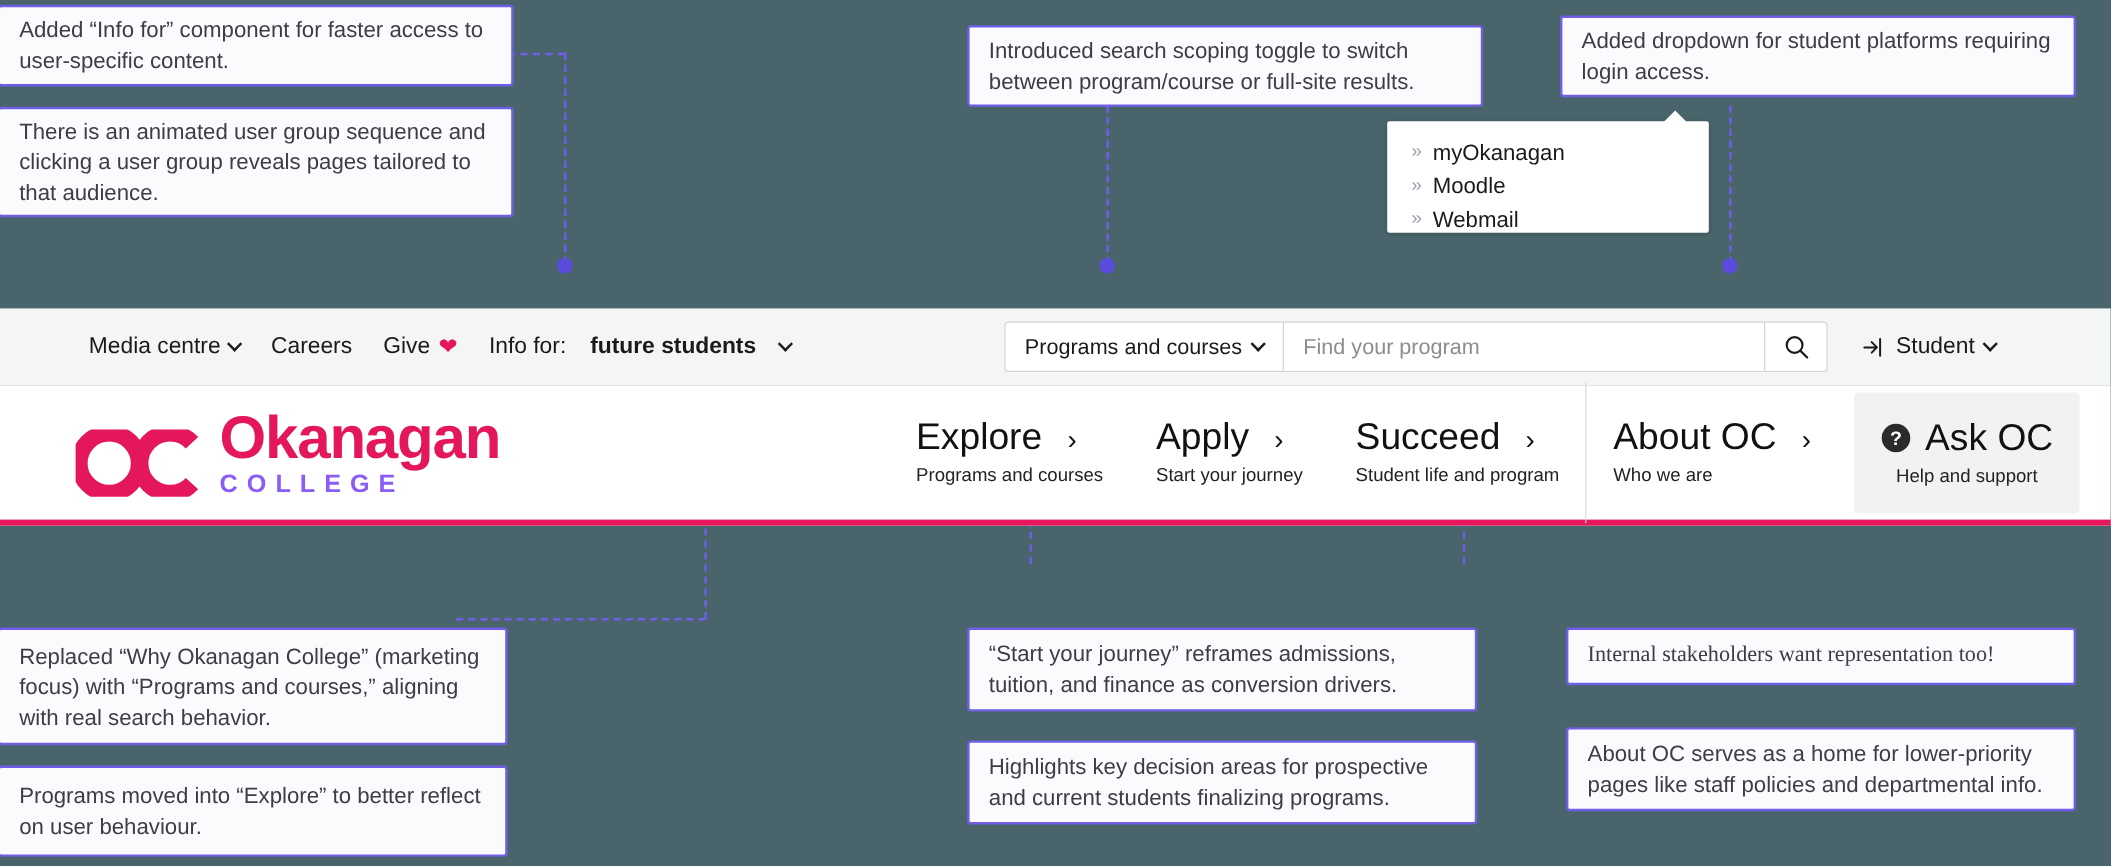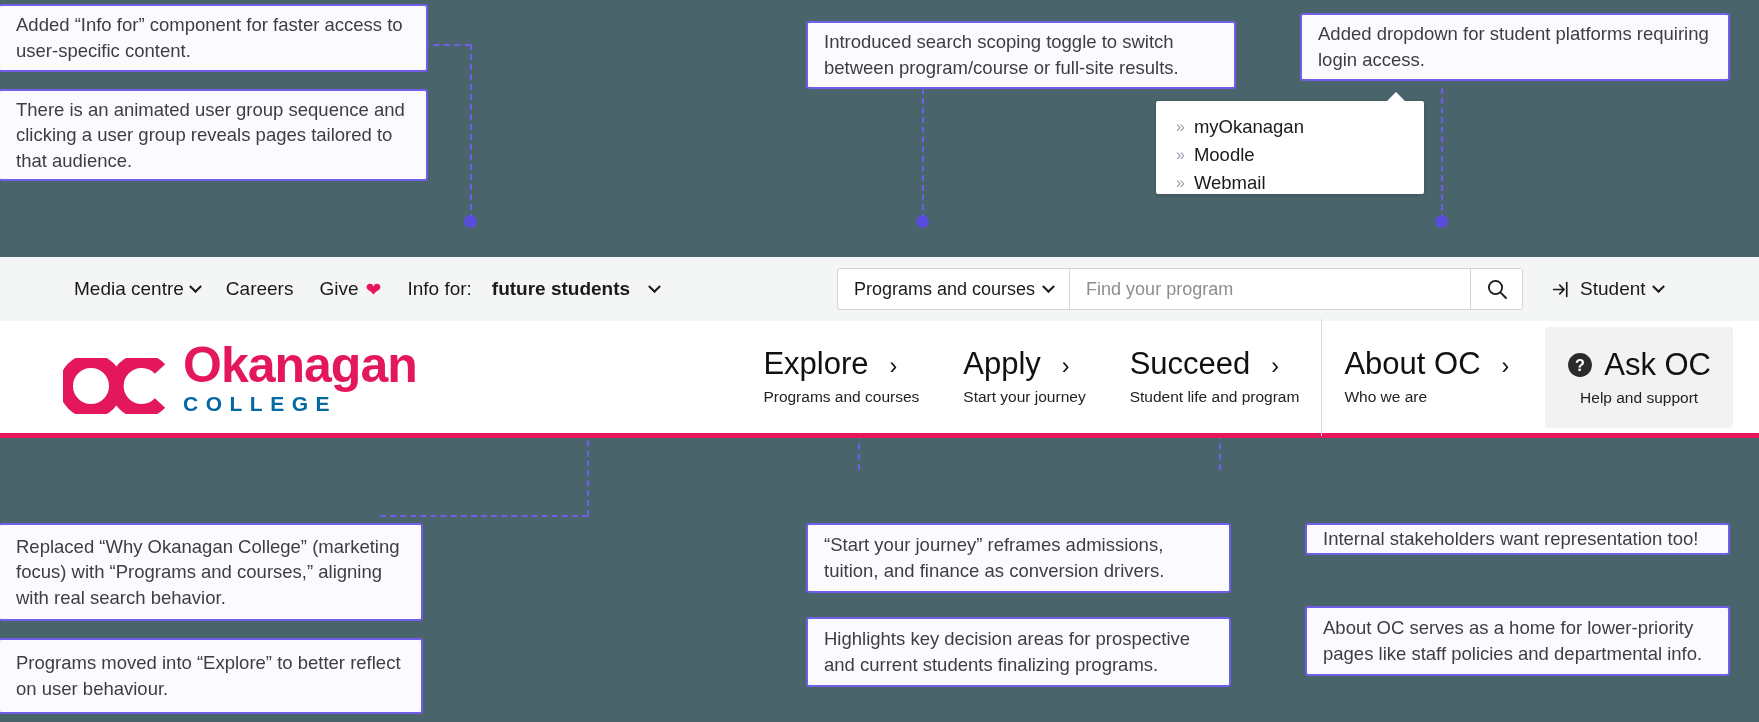--- a/index.html
+++ b/index.html
@@ -117,21 +117,21 @@
   }
   .logo { margin-left: 63px; display: flex; align-items: flex-end; gap: 16px; }
   .logo-oc { position: relative; width: 104px; height: 56px; }
   .logo-txt { display: flex; flex-direction: column; line-height: 1; }
   .logo-word {
     font-size: 50px; font-weight: bold;
     color: #e4175c; letter-spacing: -1px;
   }
   .logo-sub {
     font-size: 21px; font-weight: bold;
-    color: #0369a1; letter-spacing: 7.5px;
+    color: #8b5cf6; letter-spacing: 7.5px;
     margin-top: 3px;
   }
 
   .mainnav { display: flex; align-items: stretch; margin-left: auto; height: 117px; }
   .navitem {
     display: flex; flex-direction: column; justify-content: center;
     padding: 0 22px; cursor: pointer;
     min-width: 120px;
   }
   .navitem.sep { border-left: 1px solid #d8d9da; }
@@ -340,18 +340,18 @@
   <span>Programs moved into “Explore” to better reflect on user behaviour.</span>
 </div>
 
 <div class="callout" style="left:806px; top:523px; width:425px; height:70px;">
   <span>“Start your journey” reframes admissions, tuition, and finance as conversion drivers.</span>
 </div>
 <div class="callout" style="left:806px; top:617px; width:425px; height:70px;">
   <span>Highlights key decision areas for prospective and current students finalizing programs.</span>
 </div>
 
-<div class="callout" style="left:1305px; top:523px; width:425px; height:32px;">
+<div class="callout" style="left:1305px; top:523px; width:425px; height:48px;font-family:Liberation Serif, serif;">
   <span>Internal stakeholders want representation too!</span>
 </div>
 <div class="callout" style="left:1305px; top:606px; width:425px; height:70px;">
   <span>About OC serves as a home for lower-priority pages like staff policies and departmental info.</span>
 </div>
 
 </body></html>

